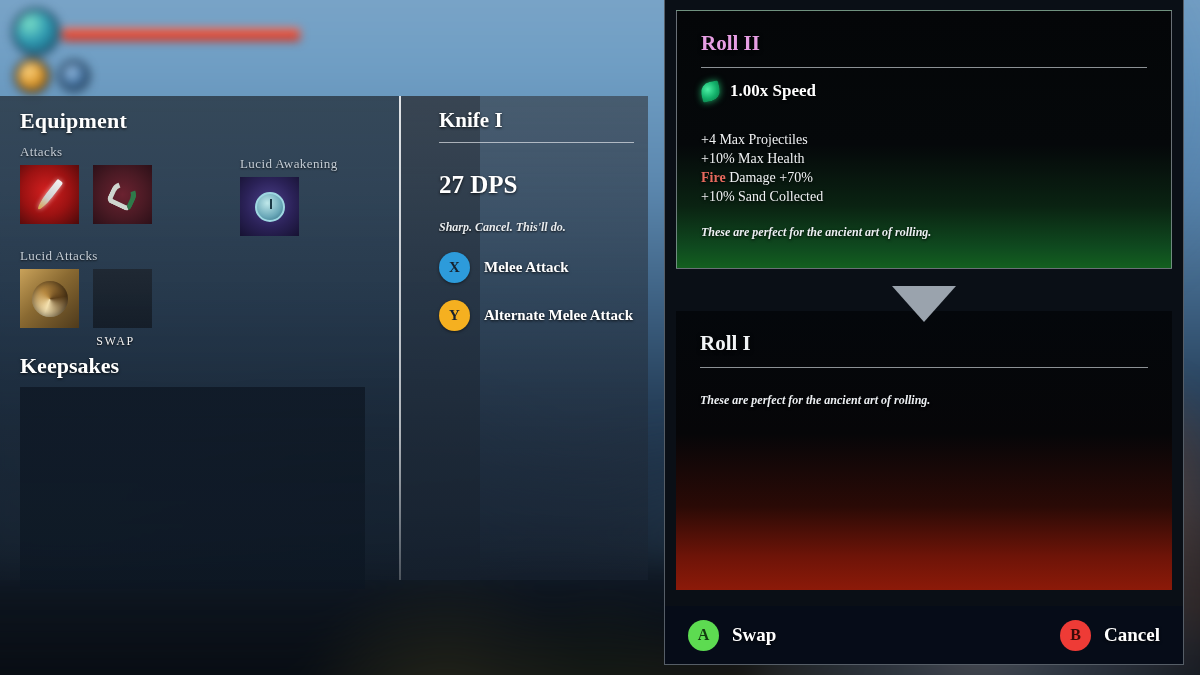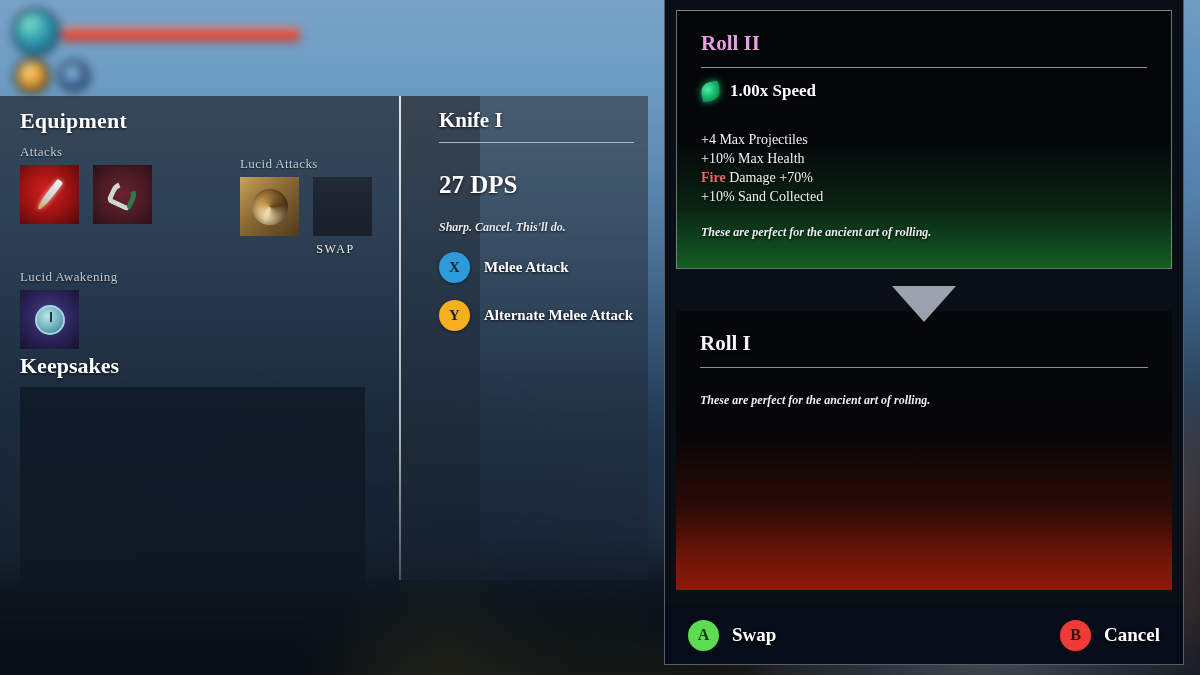--- a/index.html
+++ b/index.html
@@ -229,47 +229,47 @@
             <span class="glyph">
                 <span class="sling-y"></span>
               </span>
           </div>
         </div>
       </div>
     </div>
 
 
     <div style="margin-top:12px">
+      <div class="eq-group-label">Lucid Awakening</div>
+      <div class="slot-row">
+        <div class="slot">
+          <div class="frame ico-clock">
+            <span class="glyph">
+                <span class="clock-face"></span>
+              </span>
+          </div>
+        </div>
+      </div>
+    </div>
+
+    <div style="margin-top:12px">
       <div class="eq-group-label">Lucid Attacks</div>
       <div class="slot-row">
         <div class="slot">
           <div class="frame ico-lucid">
             <span class="glyph">
                 <span class="lucid-swirl"></span>
               </span>
           </div>
         </div>
         <div class="slot">
           <div class="frame ico-empty"></div>
         </div>
       </div>
       <div class="swap-caption">SWAP</div>
-    </div>
-
-    <div style="margin-top:12px">
-      <div class="eq-group-label">Lucid Awakening</div>
-      <div class="slot-row">
-        <div class="slot">
-          <div class="frame ico-clock">
-            <span class="glyph">
-                <span class="clock-face"></span>
-              </span>
-          </div>
-        </div>
-      </div>
     </div>
 
   </div>
 
   <div class="keepsakes-title">Keepsakes</div>
   <div class="keepsakes-box"></div>
 </div>
 
 <div id="vdivider"></div>
 

